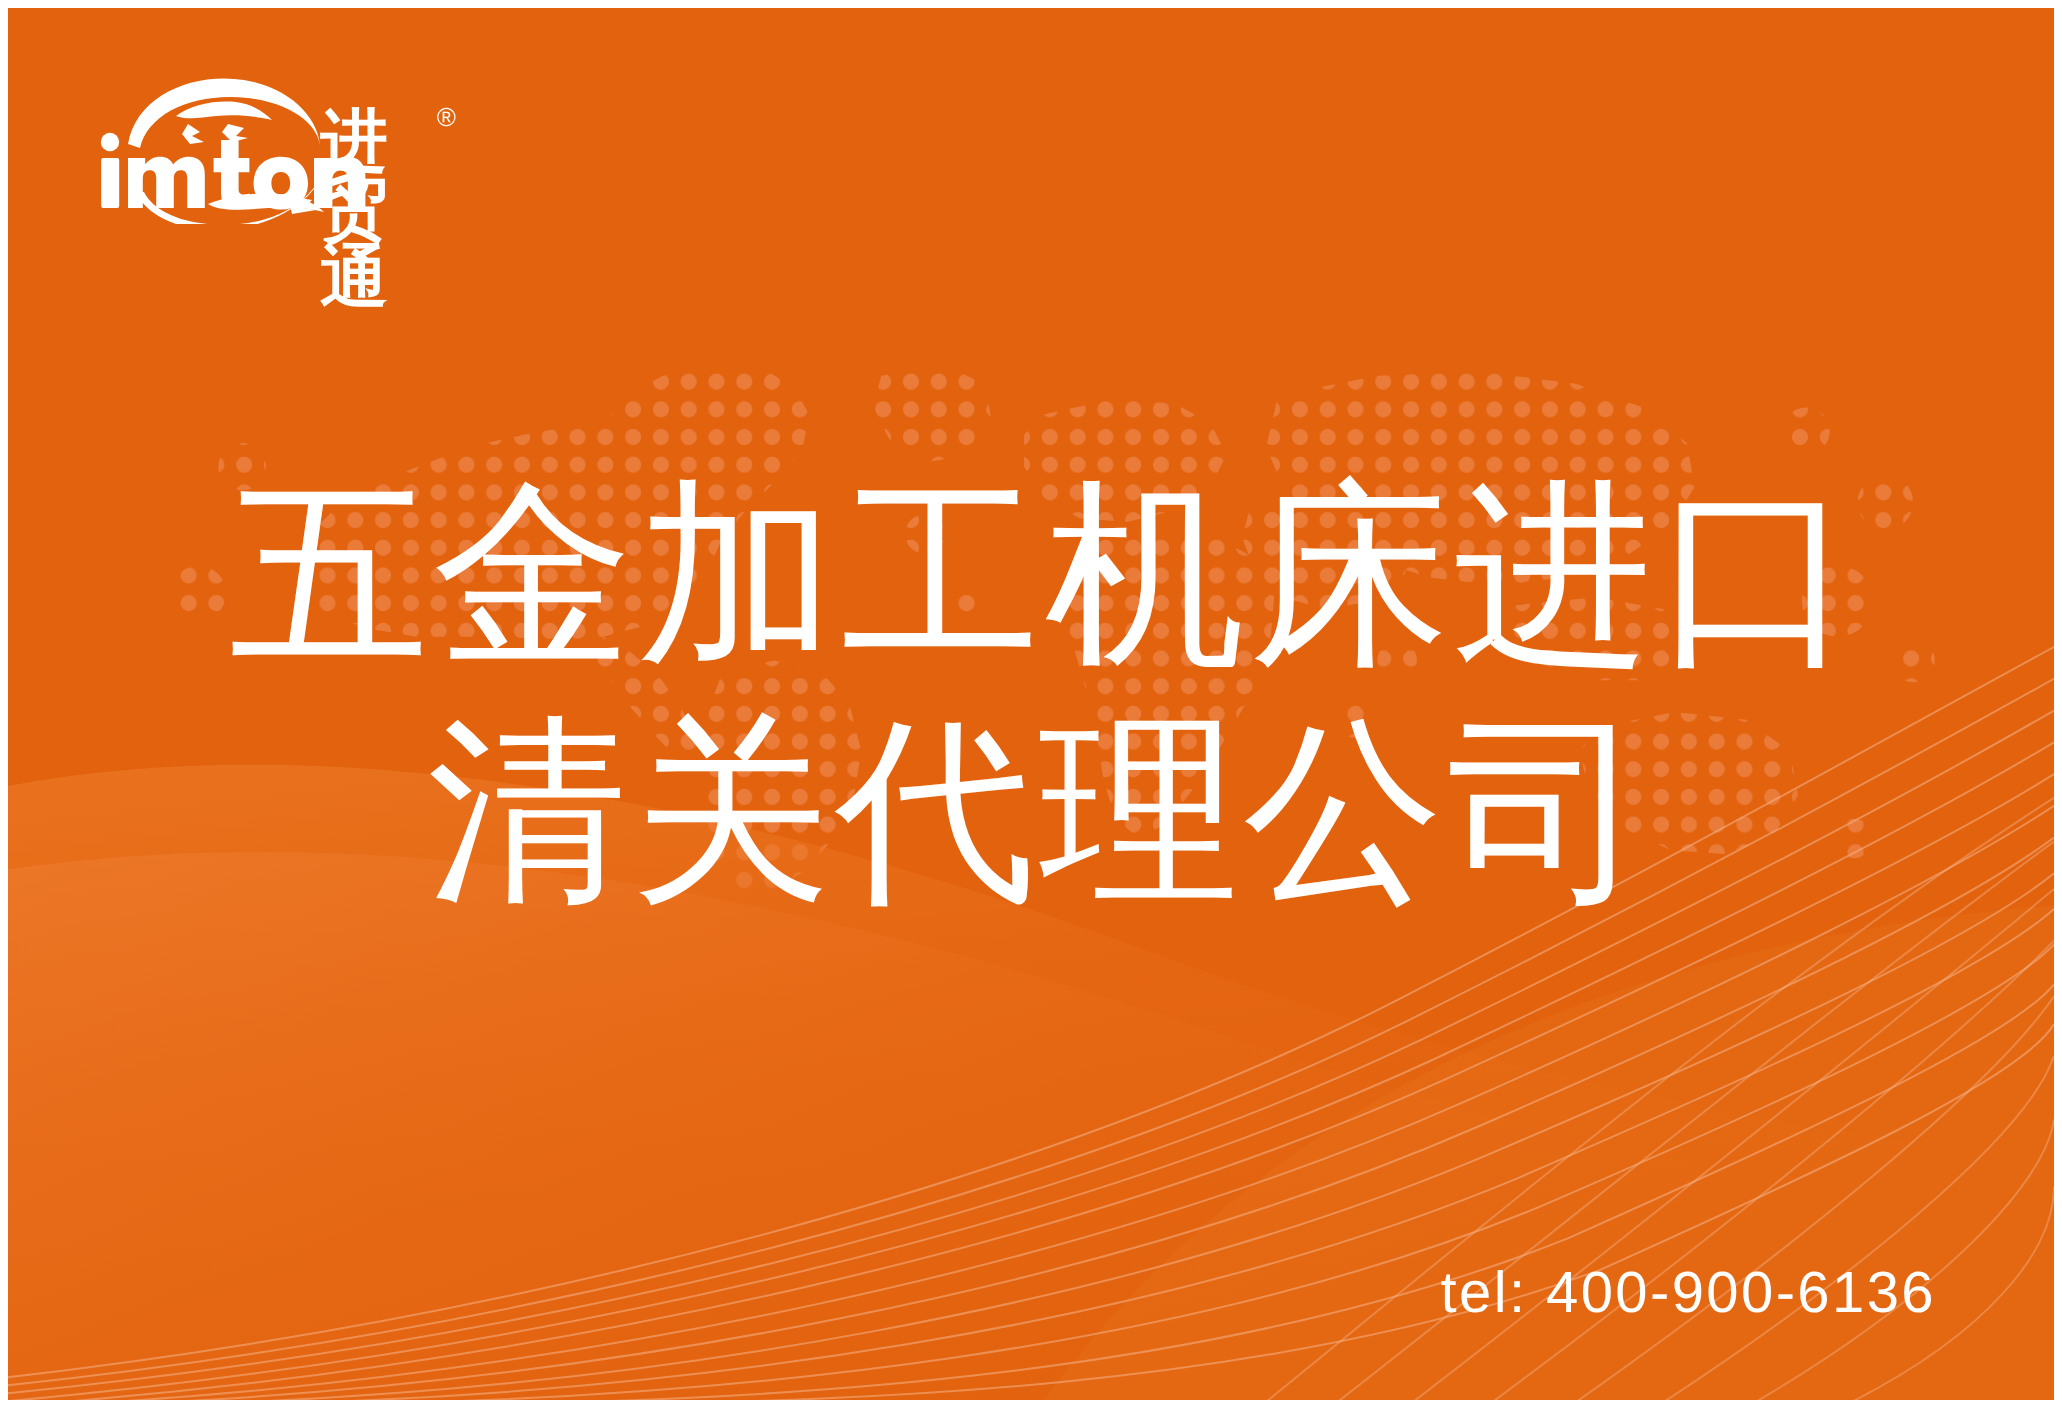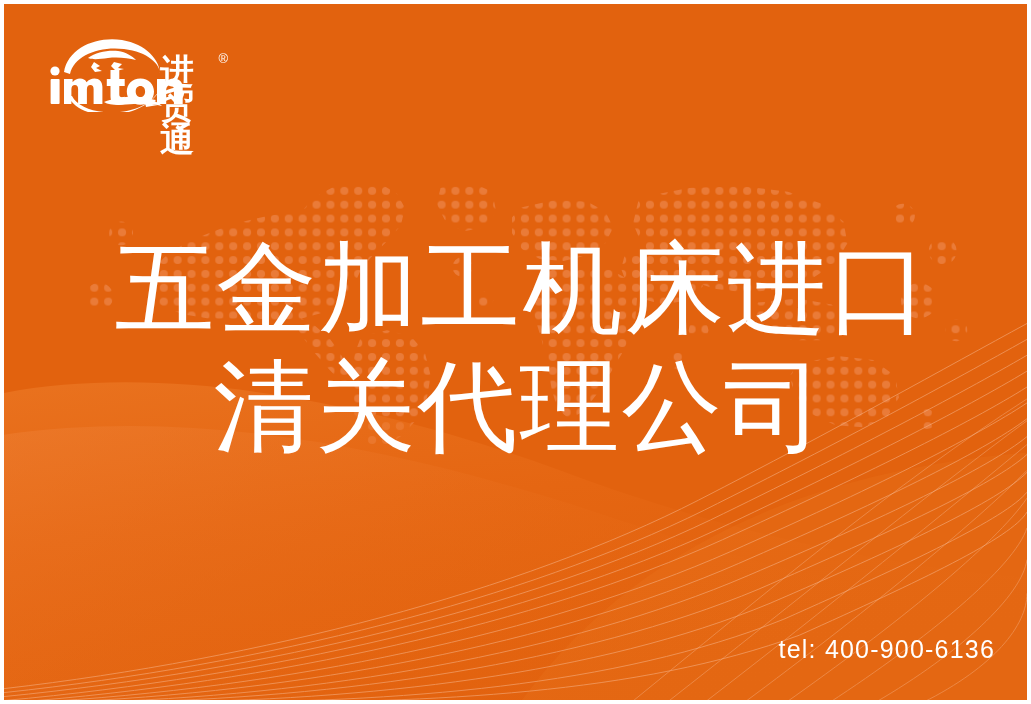--- a/index.html
+++ b/index.html
@@ -84,24 +84,24 @@
     font-size: 100px;
     white-space: nowrap;
   }
   .headline .line-1 { margin-left: 6px; }
   .headline .line-2 { margin-top: 6px; }
 
   
 
   .phone {
     position: absolute;
-    right: 32px;
+    right: 59px;
     bottom: 36px;
     color: #ffffff;
-    font-size: 25px;
+    font-size: 29px;
     font-family: "Liberation Sans", "DejaVu Sans", sans-serif;
     letter-spacing: 1.2px;
     white-space: nowrap;
   }
 </style>
 </head>
 <body>
 
 <div id="banner">
 

